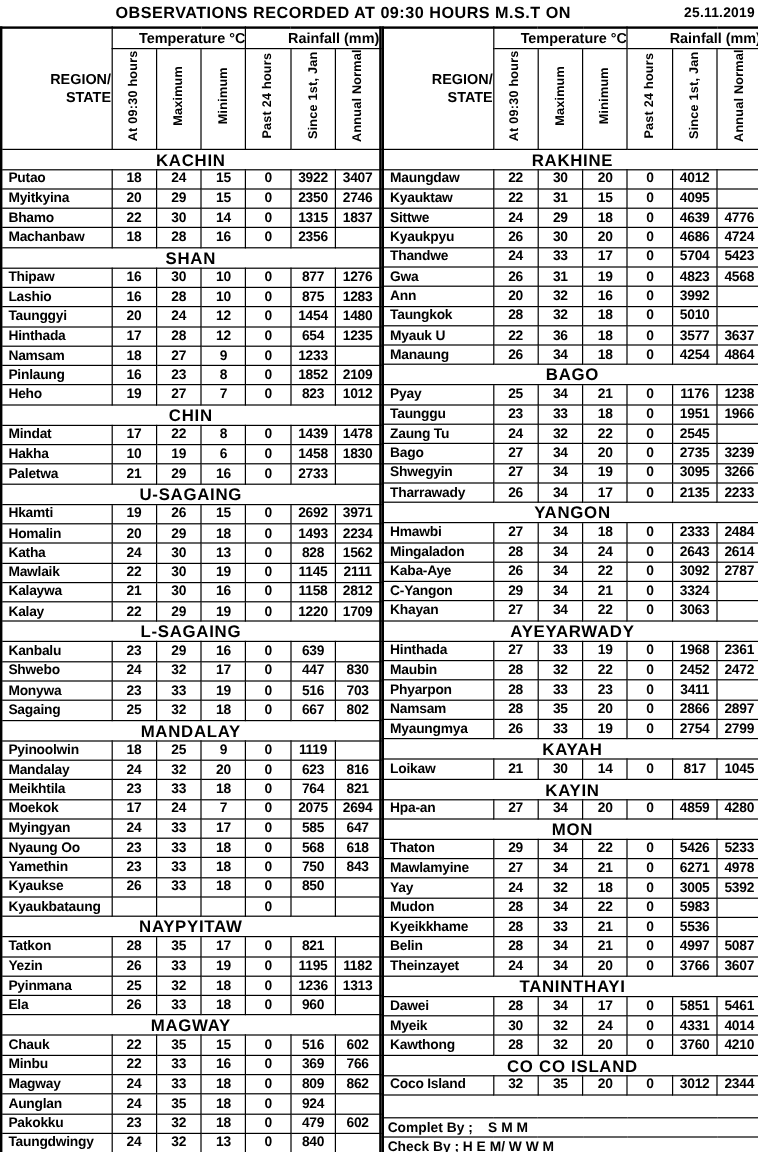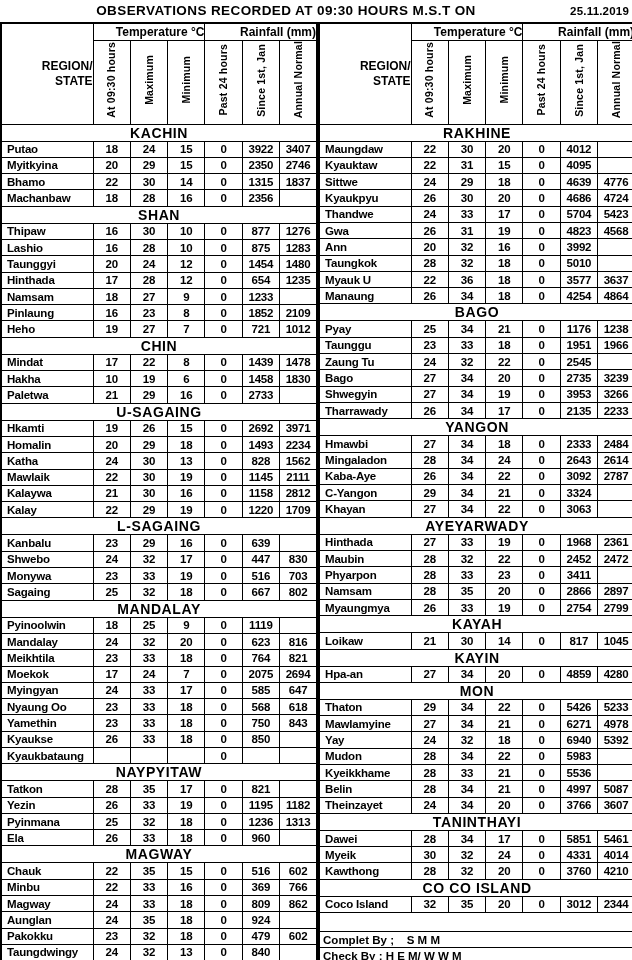--- a/index.html
+++ b/index.html
@@ -191,21 +191,21 @@
             <td class="num">0</td>
             <td class="num">1852</td>
             <td class="num">2109</td>
           </tr>
           <tr>
             <td class="station">Heho</td>
             <td class="num">19</td>
             <td class="num">27</td>
             <td class="num">7</td>
             <td class="num">0</td>
-            <td class="num">721</td>
+            <td class="num">823</td>
             <td class="num">1012</td>
           </tr>
           <tr class="section-row">
             <td colspan="7">CHIN</td>
           </tr>
           <tr>
             <td class="station">Mindat</td>
             <td class="num">17</td>
             <td class="num">22</td>
             <td class="num">8</td>
@@ -670,21 +670,21 @@
             <td class="num">0</td>
             <td class="num">2735</td>
             <td class="num">3239</td>
           </tr>
           <tr>
             <td class="station">Shwegyin</td>
             <td class="num">27</td>
             <td class="num">34</td>
             <td class="num">19</td>
             <td class="num">0</td>
-            <td class="num">3953</td>
+            <td class="num">3095</td>
             <td class="num">3266</td>
           </tr>
           <tr>
             <td class="station">Tharrawady</td>
             <td class="num">26</td>
             <td class="num">34</td>
             <td class="num">17</td>
             <td class="num">0</td>
             <td class="num">2135</td>
             <td class="num">2233</td>
@@ -829,21 +829,21 @@
             <td class="num">0</td>
             <td class="num">6271</td>
             <td class="num">4978</td>
           </tr>
           <tr>
             <td class="station">Yay</td>
             <td class="num">24</td>
             <td class="num">32</td>
             <td class="num">18</td>
             <td class="num">0</td>
-            <td class="num">6940</td>
+            <td class="num">3005</td>
             <td class="num">5392</td>
           </tr>
           <tr>
             <td class="station">Mudon</td>
             <td class="num">28</td>
             <td class="num">34</td>
             <td class="num">22</td>
             <td class="num">0</td>
             <td class="num">5983</td>
             <td class="num"></td>

